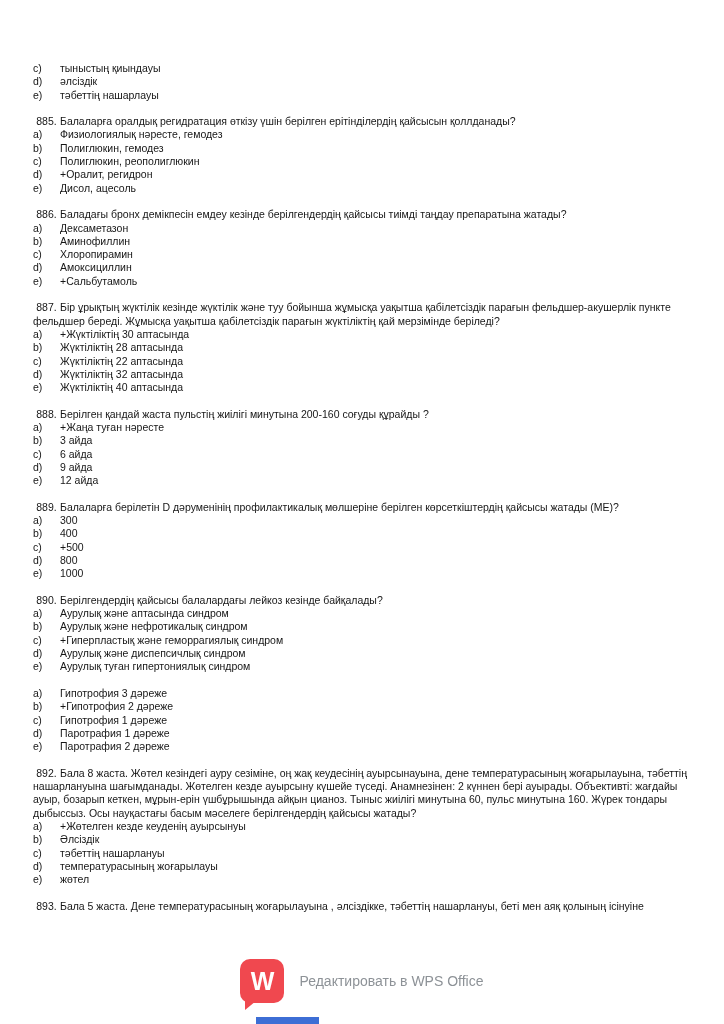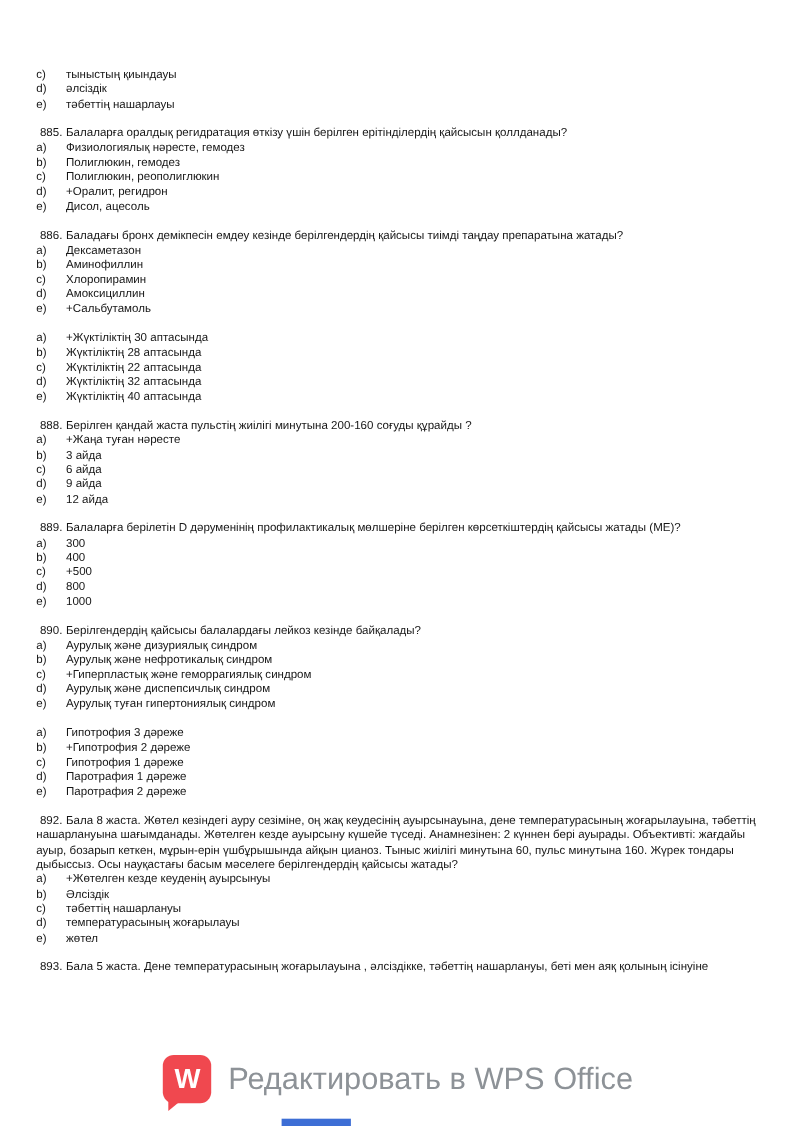--- a/index.html
+++ b/index.html
@@ -35,21 +35,21 @@
     flex:0 0 44px;
   }
   .wps-logo::after{
     content:"";
     position:absolute;left:5px;bottom:-7px;
     width:0;height:0;
     border-top:9px solid #f0484f;
     border-right:11px solid transparent;
   }
   .wps-w{color:#ffffff;font-weight:bold;font-size:25px;line-height:1;}
-  .footer-label{font-size:28px;color:#8d9297;white-space:nowrap;}
+  .footer-label{font-size:14px;color:#8d9297;white-space:nowrap;}
   .blue-bar{
     position:absolute;left:256px;bottom:0;width:63px;height:7px;
     background:#3d6ed5;
   }
 </style>
 </head>
 <body>
 
 <div class="page">
 
@@ -109,20 +109,21 @@
           <div class="option">
             <span class="opt-letter">d)</span>
             <span class="opt-text">Амоксициллин</span>
           </div>
           <div class="option">
             <span class="opt-letter">e)</span>
             <span class="opt-text">+Сальбутамоль</span>
           </div>
         </div>
         <div class="question">
+          <div class="q-text"><span class="q-num">887.</span><span class="q-body">Бір ұрықтың жүктілік кезінде жүктілік және туу бойынша жұмысқа уақытша қабілетсіздік парағын фельдшер-акушерлік пункте фельдшер береді. Жұмысқа уақытша қабілетсіздік парағын жүктіліктің қай мерзімінде беріледі?</span></div>
           <div class="option">
             <span class="opt-letter">a)</span>
             <span class="opt-text">+Жүктіліктің 30 аптасында</span>
           </div>
           <div class="option">
             <span class="opt-letter">b)</span>
             <span class="opt-text">Жүктіліктің 28 аптасында</span>
           </div>
           <div class="option">
             <span class="opt-letter">c)</span>
@@ -180,21 +181,21 @@
           </div>
           <div class="option">
             <span class="opt-letter">e)</span>
             <span class="opt-text">1000</span>
           </div>
         </div>
         <div class="question">
           <div class="q-text"><span class="q-num">890.</span><span class="q-body">Берілгендердің қайсысы балалардағы лейкоз кезінде байқалады?</span></div>
           <div class="option">
             <span class="opt-letter">a)</span>
-            <span class="opt-text">Аурулық және дизуриялық синдром</span>
+            <span class="opt-text">Аурулық және аптасында синдром</span>
           </div>
           <div class="option">
             <span class="opt-letter">b)</span>
             <span class="opt-text">Аурулық және нефротикалық синдром</span>
           </div>
           <div class="option">
             <span class="opt-letter">c)</span>
             <span class="opt-text">+Гиперпластық және геморрагиялық синдром</span>
           </div>
           <div class="option">

